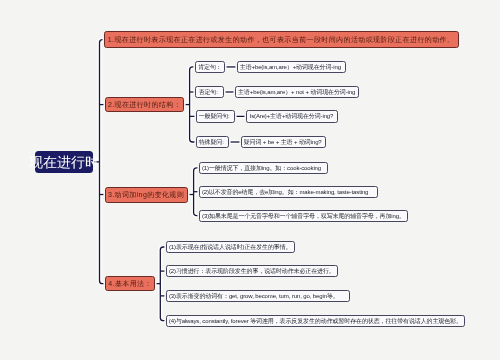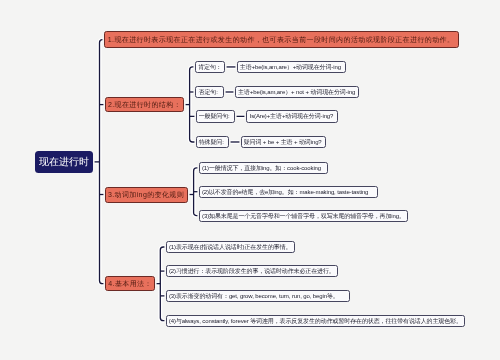--- a/index.html
+++ b/index.html
@@ -3,21 +3,21 @@
 <meta charset="utf-8">
 <title>现在进行时 思维导图</title>
 <style>
   html,body{margin:0;padding:0;}
   body{width:500px;height:360px;background:#f4f4f3;overflow:hidden;
        font-family:"Liberation Sans",sans-serif;}
   #stage{position:relative;width:500px;height:360px;}
   svg#wires{position:absolute;left:0;top:0;width:500px;height:360px;}
   .node{position:absolute;box-sizing:border-box;display:flex;align-items:center;
         white-space:nowrap;line-height:1;transform:translateZ(0);}
-  .root{background:#1b1b63;color:#ffffff;border-radius:3.5px;font-size:10px;
+  .root{background:#1b1b63;color:#ffffff;border-radius:3.5px;font-size:14px;
         left:34.6px;top:151.2px;width:58.7px;height:21.4px;justify-content:center;
         box-shadow:0 0 0 1.6px #f4f4f3;}
   .lvl1{background:#e8705c;color:#4e1a10;border:1px solid #6b2a25;border-radius:2.6px;
         font-size:7px;letter-spacing:.39px;padding-left:2.4px;
         box-shadow:0 0 0 1.6px #f4f4f3;}
   .lvl2{background:#fafafc;color:#1c1c2b;border:1px solid #46465f;border-radius:2.4px;
         font-size:6px;letter-spacing:-.12px;padding-left:2.2px;box-shadow:0 0 0 1.6px #f4f4f3;}
 </style>
 </head>
 <body>

